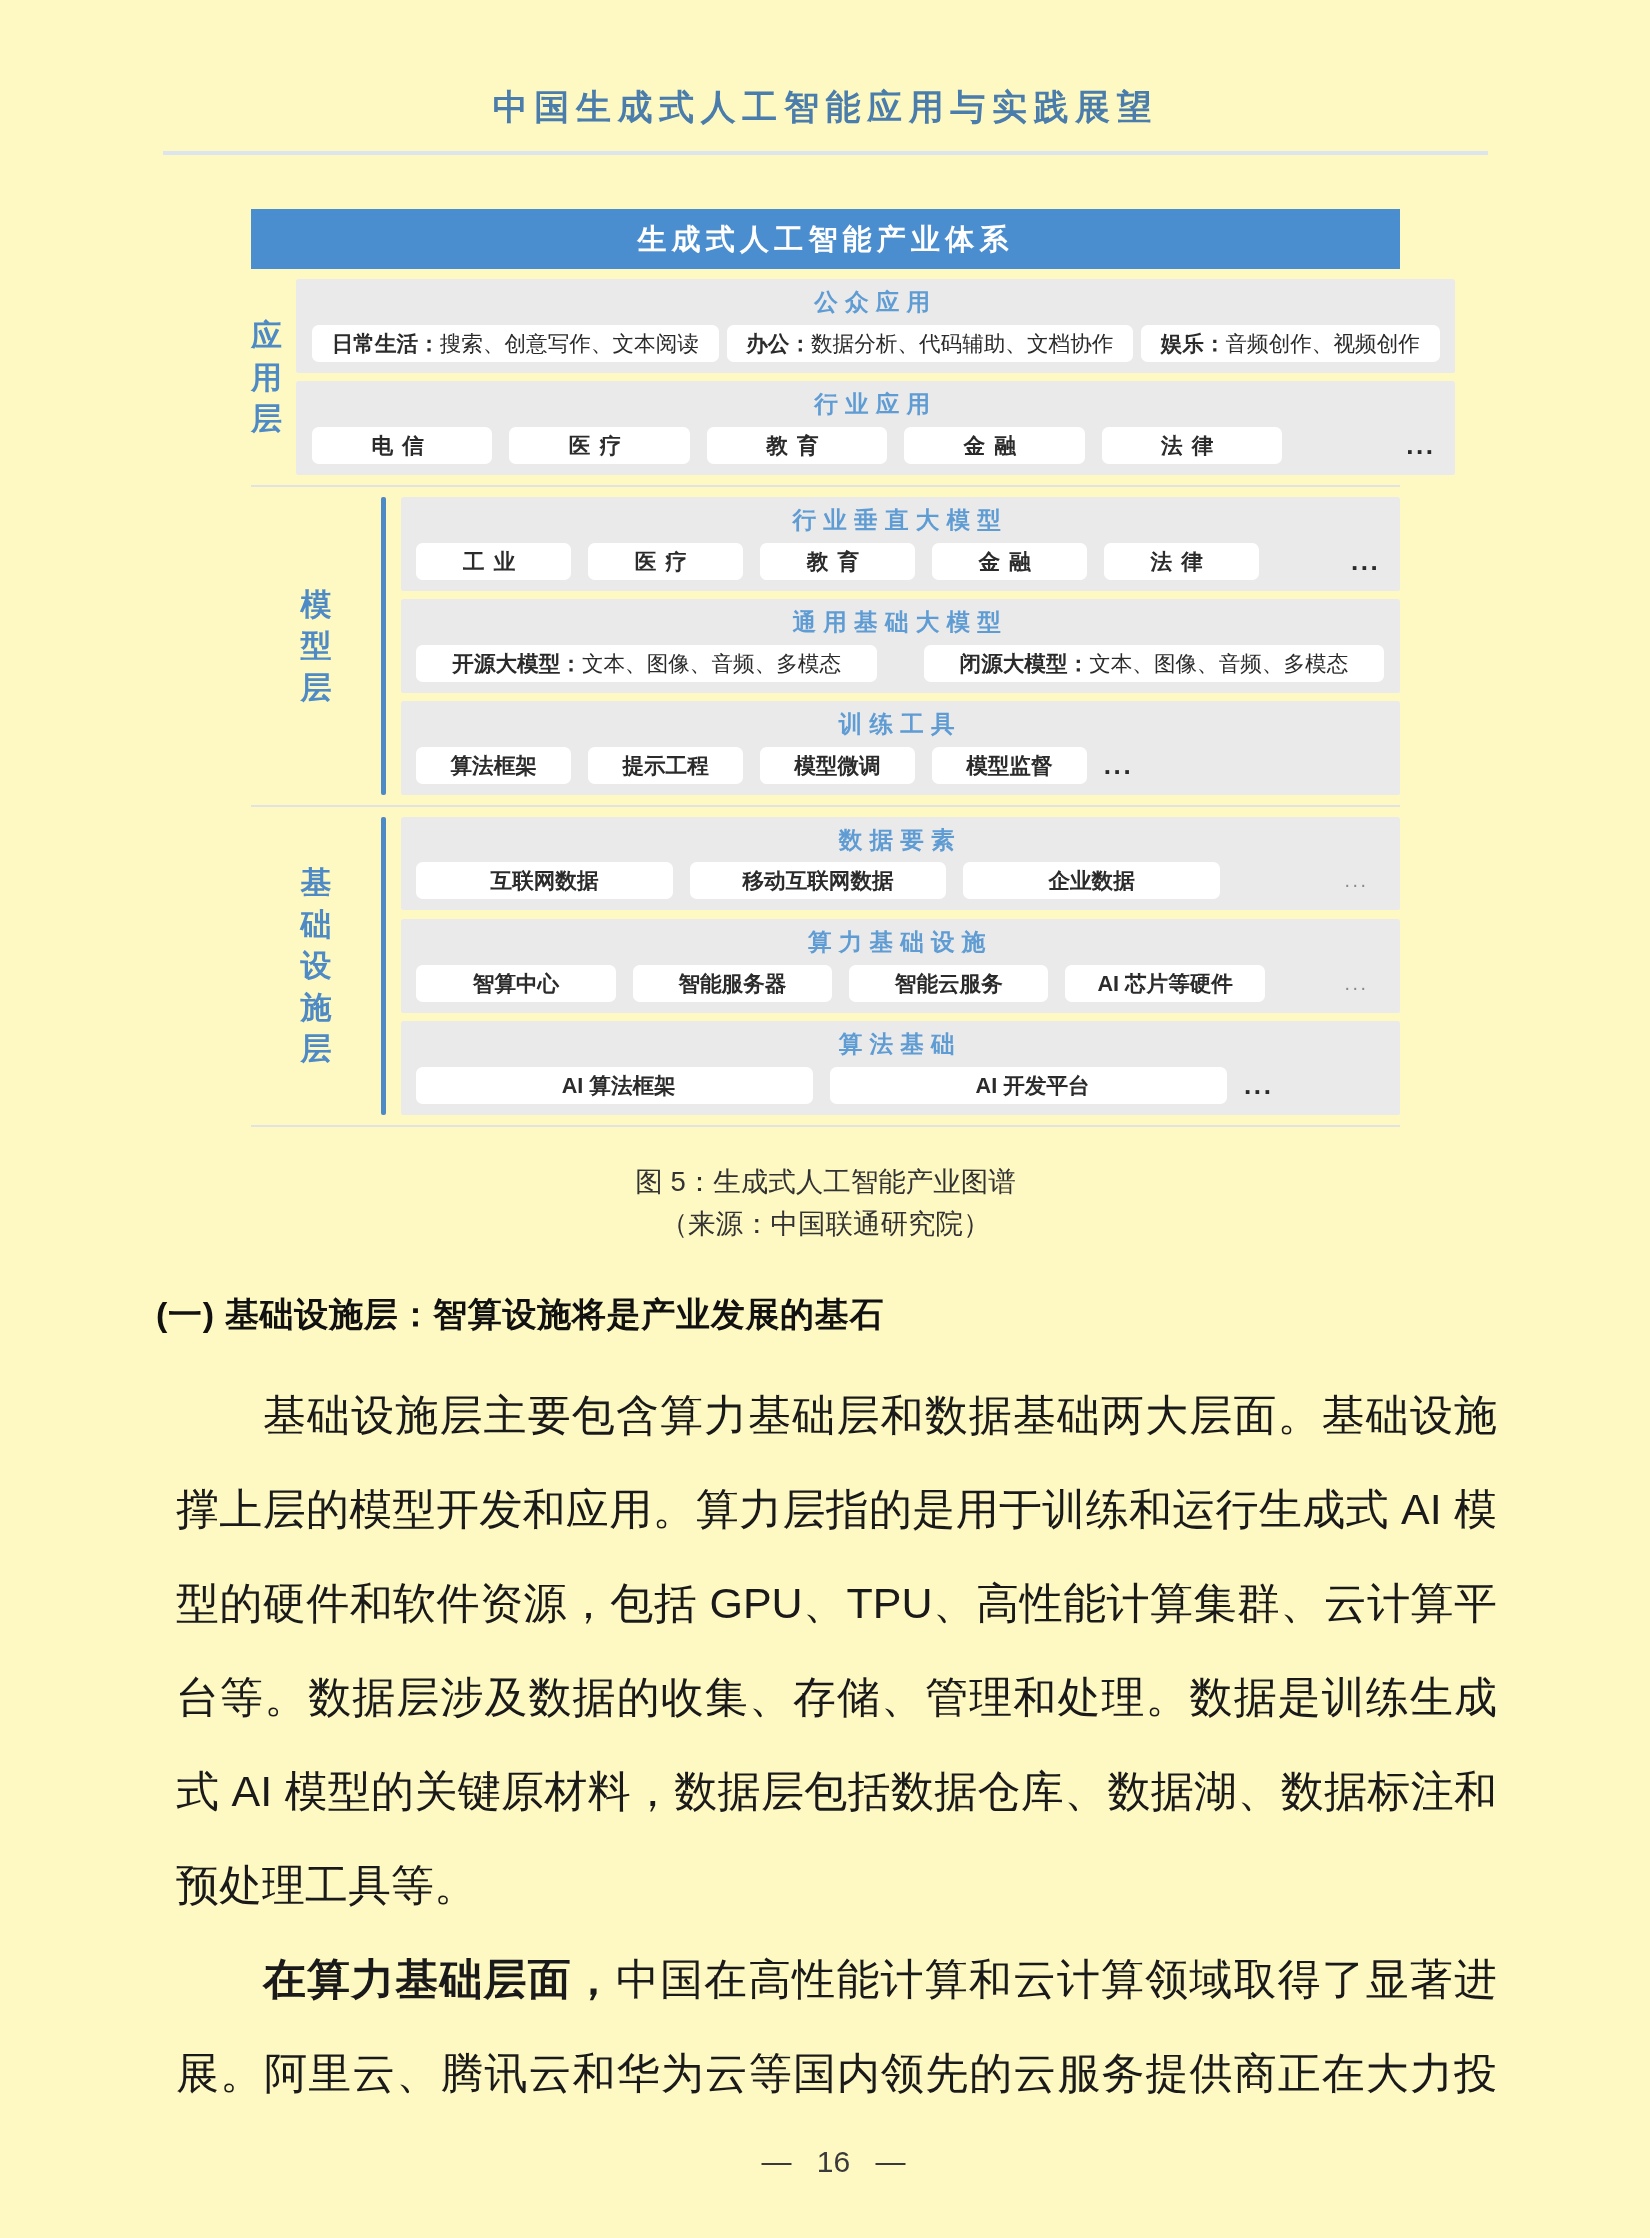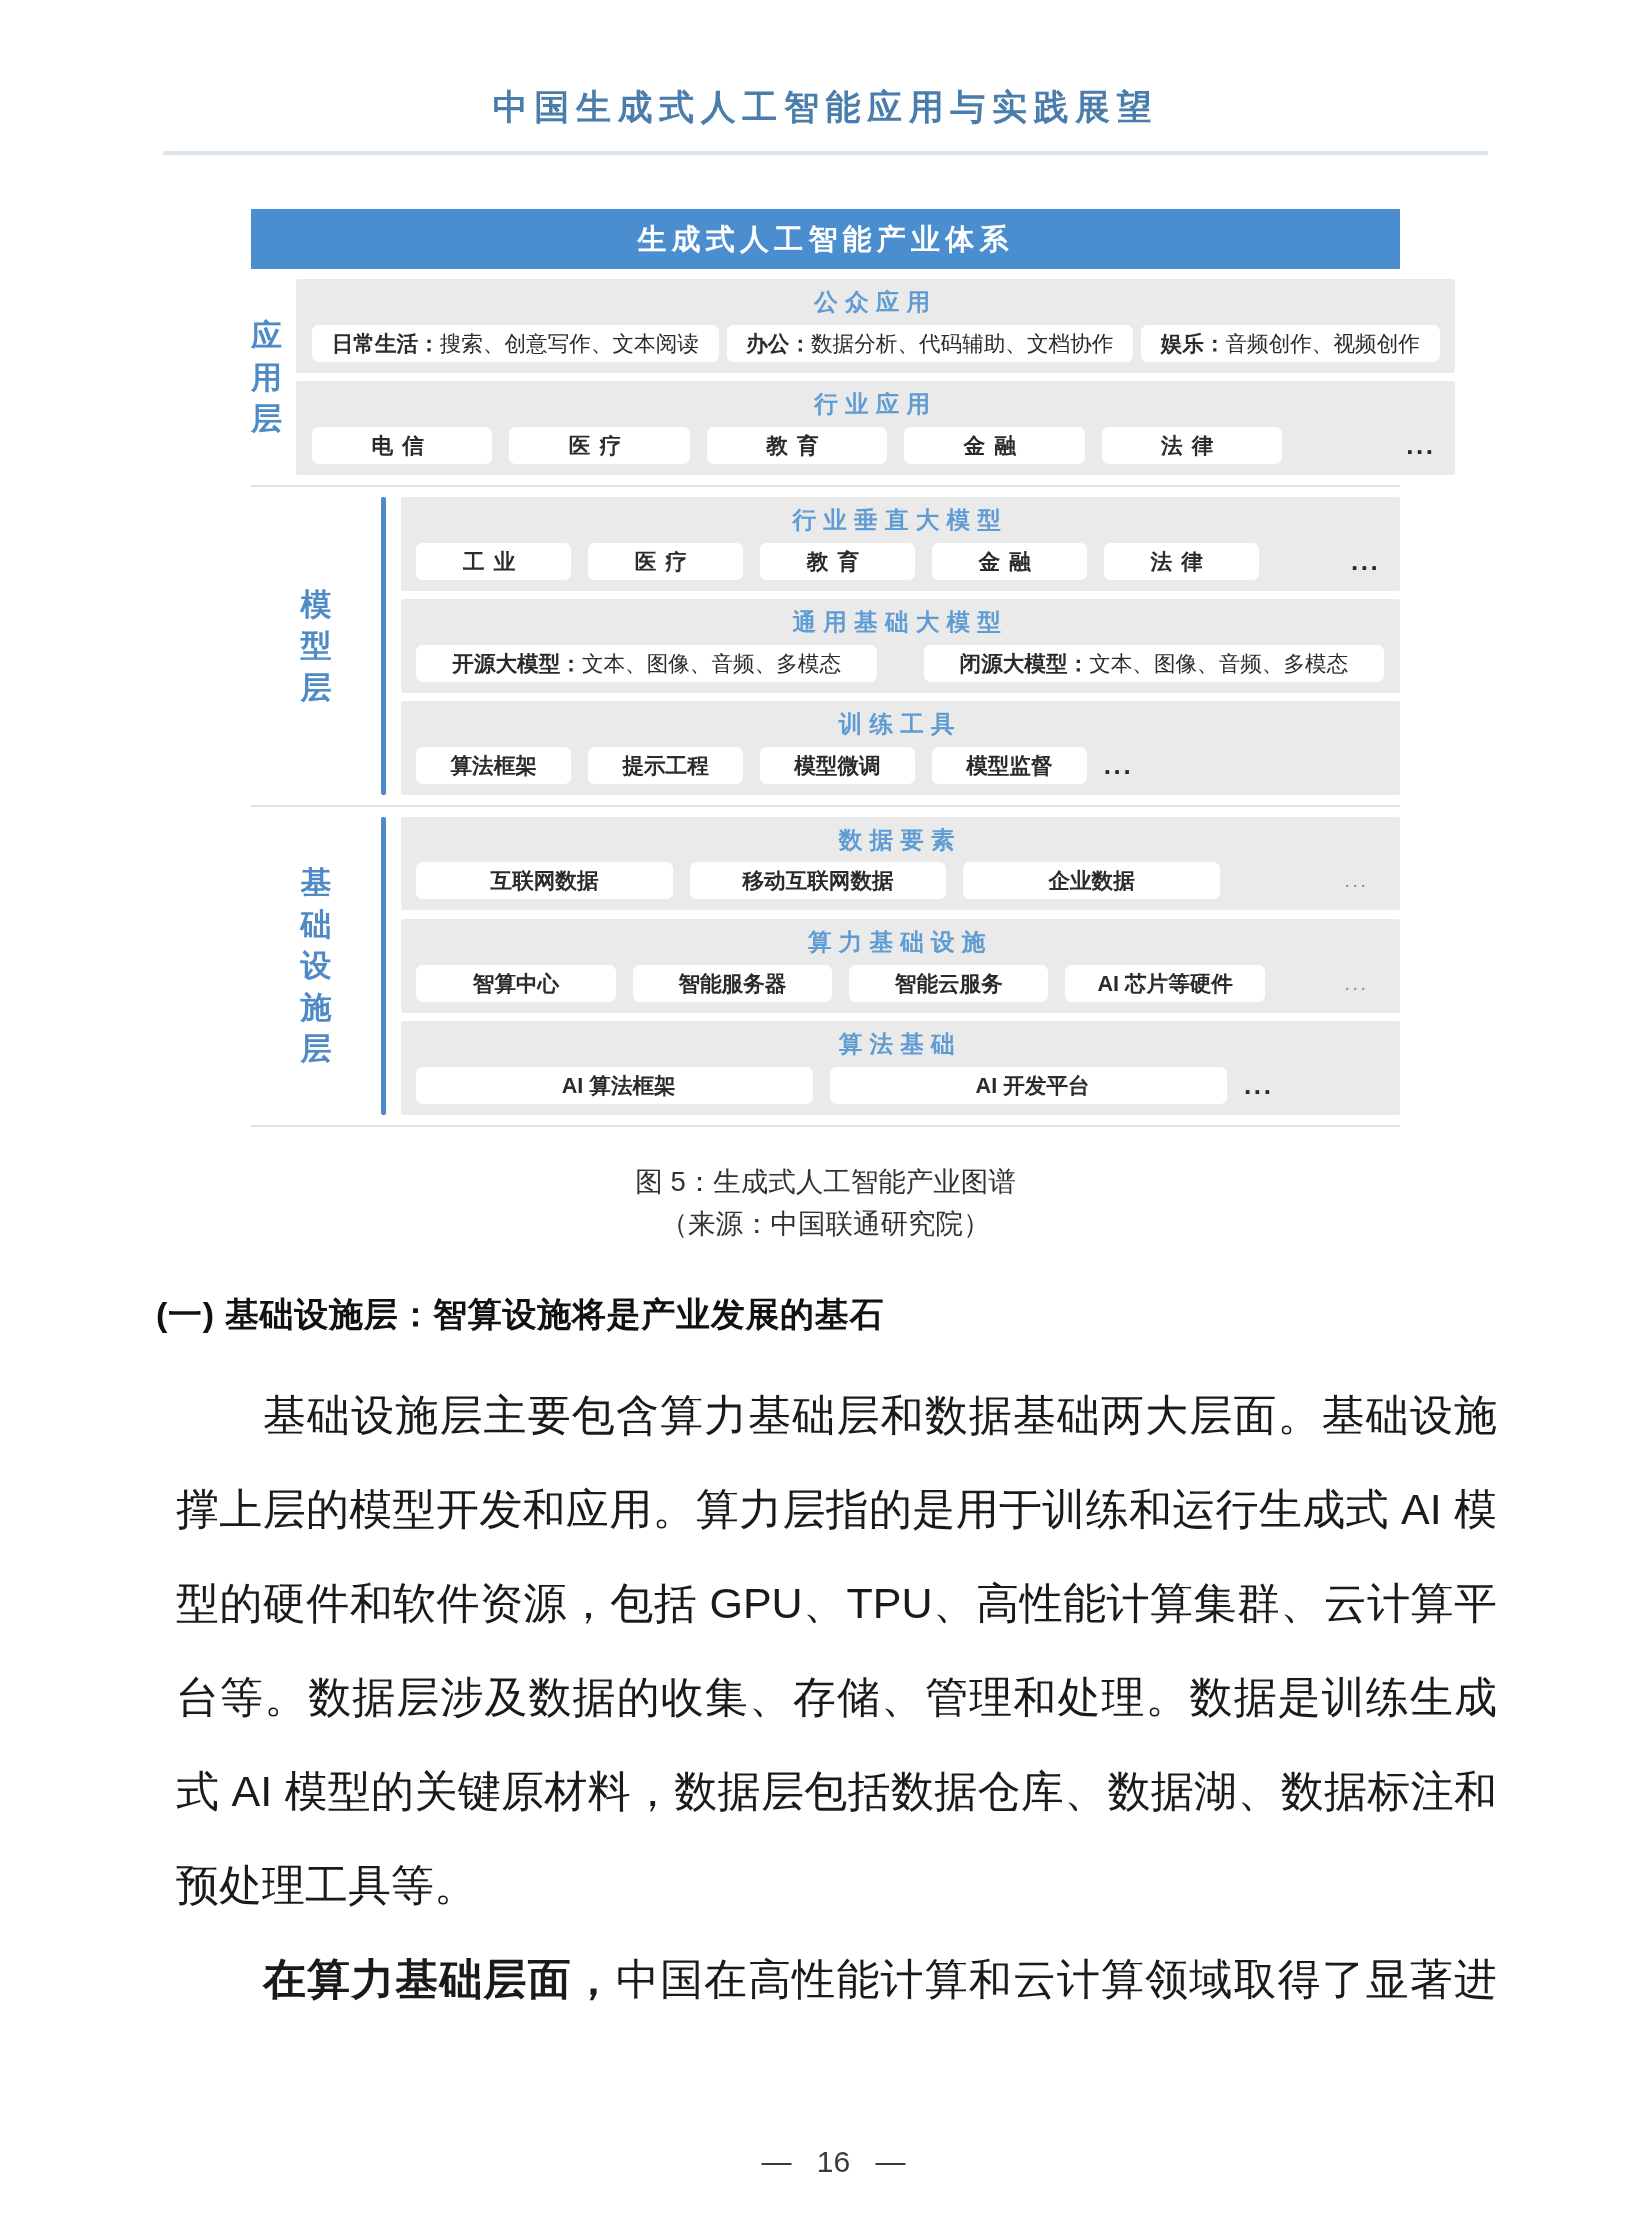--- a/index.html
+++ b/index.html
@@ -1,21 +1,21 @@
 <!DOCTYPE html>
 <html style="font-size:10.5px"><head>
 <meta charset="utf-8">
 <style>
   * { margin:0; padding:0; box-sizing:border-box; }
   html,body { background:#e8e8e8; }
   .page {
     position:relative;
     width:1651px; height:2239px;
     margin:0 auto;
-    background:#ffffff;
+    background:#fef9c3;
     font-family:"Liberation Sans","DejaVu Sans",sans-serif;
     color:#1b1b1b;
     overflow:hidden;
   }
   
   .doc-header { padding-top:84px; }
   .doc-title {
     text-align:center;
     font-size:35px; font-weight:bold;
     color:#4a7dab; letter-spacing:6.6px;
@@ -232,20 +232,21 @@
   <div class="sec-heading">(一) 基础设施层：智算设施将是产业发展的基石</div>
 
   <div class="body-text" id="body-text">
       <div class="line ind"><span>基础设施层主要包含算力基础层和数据基础两大层面。基础设施</span></div>
       <div class="line"><span>撑上层的模型开发和应用。算力层指的是用于训练和运行生成式 AI 模</span></div>
       <div class="line"><span>型的硬件和软件资源，包括 GPU、TPU、高性能计算集群、云计算平</span></div>
       <div class="line"><span>台等。数据层涉及数据的收集、存储、管理和处理。数据是训练生成</span></div>
       <div class="line"><span>式 AI 模型的关键原材料，数据层包括数据仓库、数据湖、数据标注和</span></div>
       <div class="line end"><span>预处理工具等。</span></div>
       <div class="line ind"><b>在算力基础层面，</b><span>中国在高性能计算和云计算领域取得了显著进</span></div>
+      <div class="line"><span>展。阿里云、腾讯云和华为云等国内领先的云服务提供商正在大力投</span></div>
     </div>
 
   <div class="page-footer">
     <span>— 16 —</span>
   </div>
 
 </div>
 
 
 </body></html>

